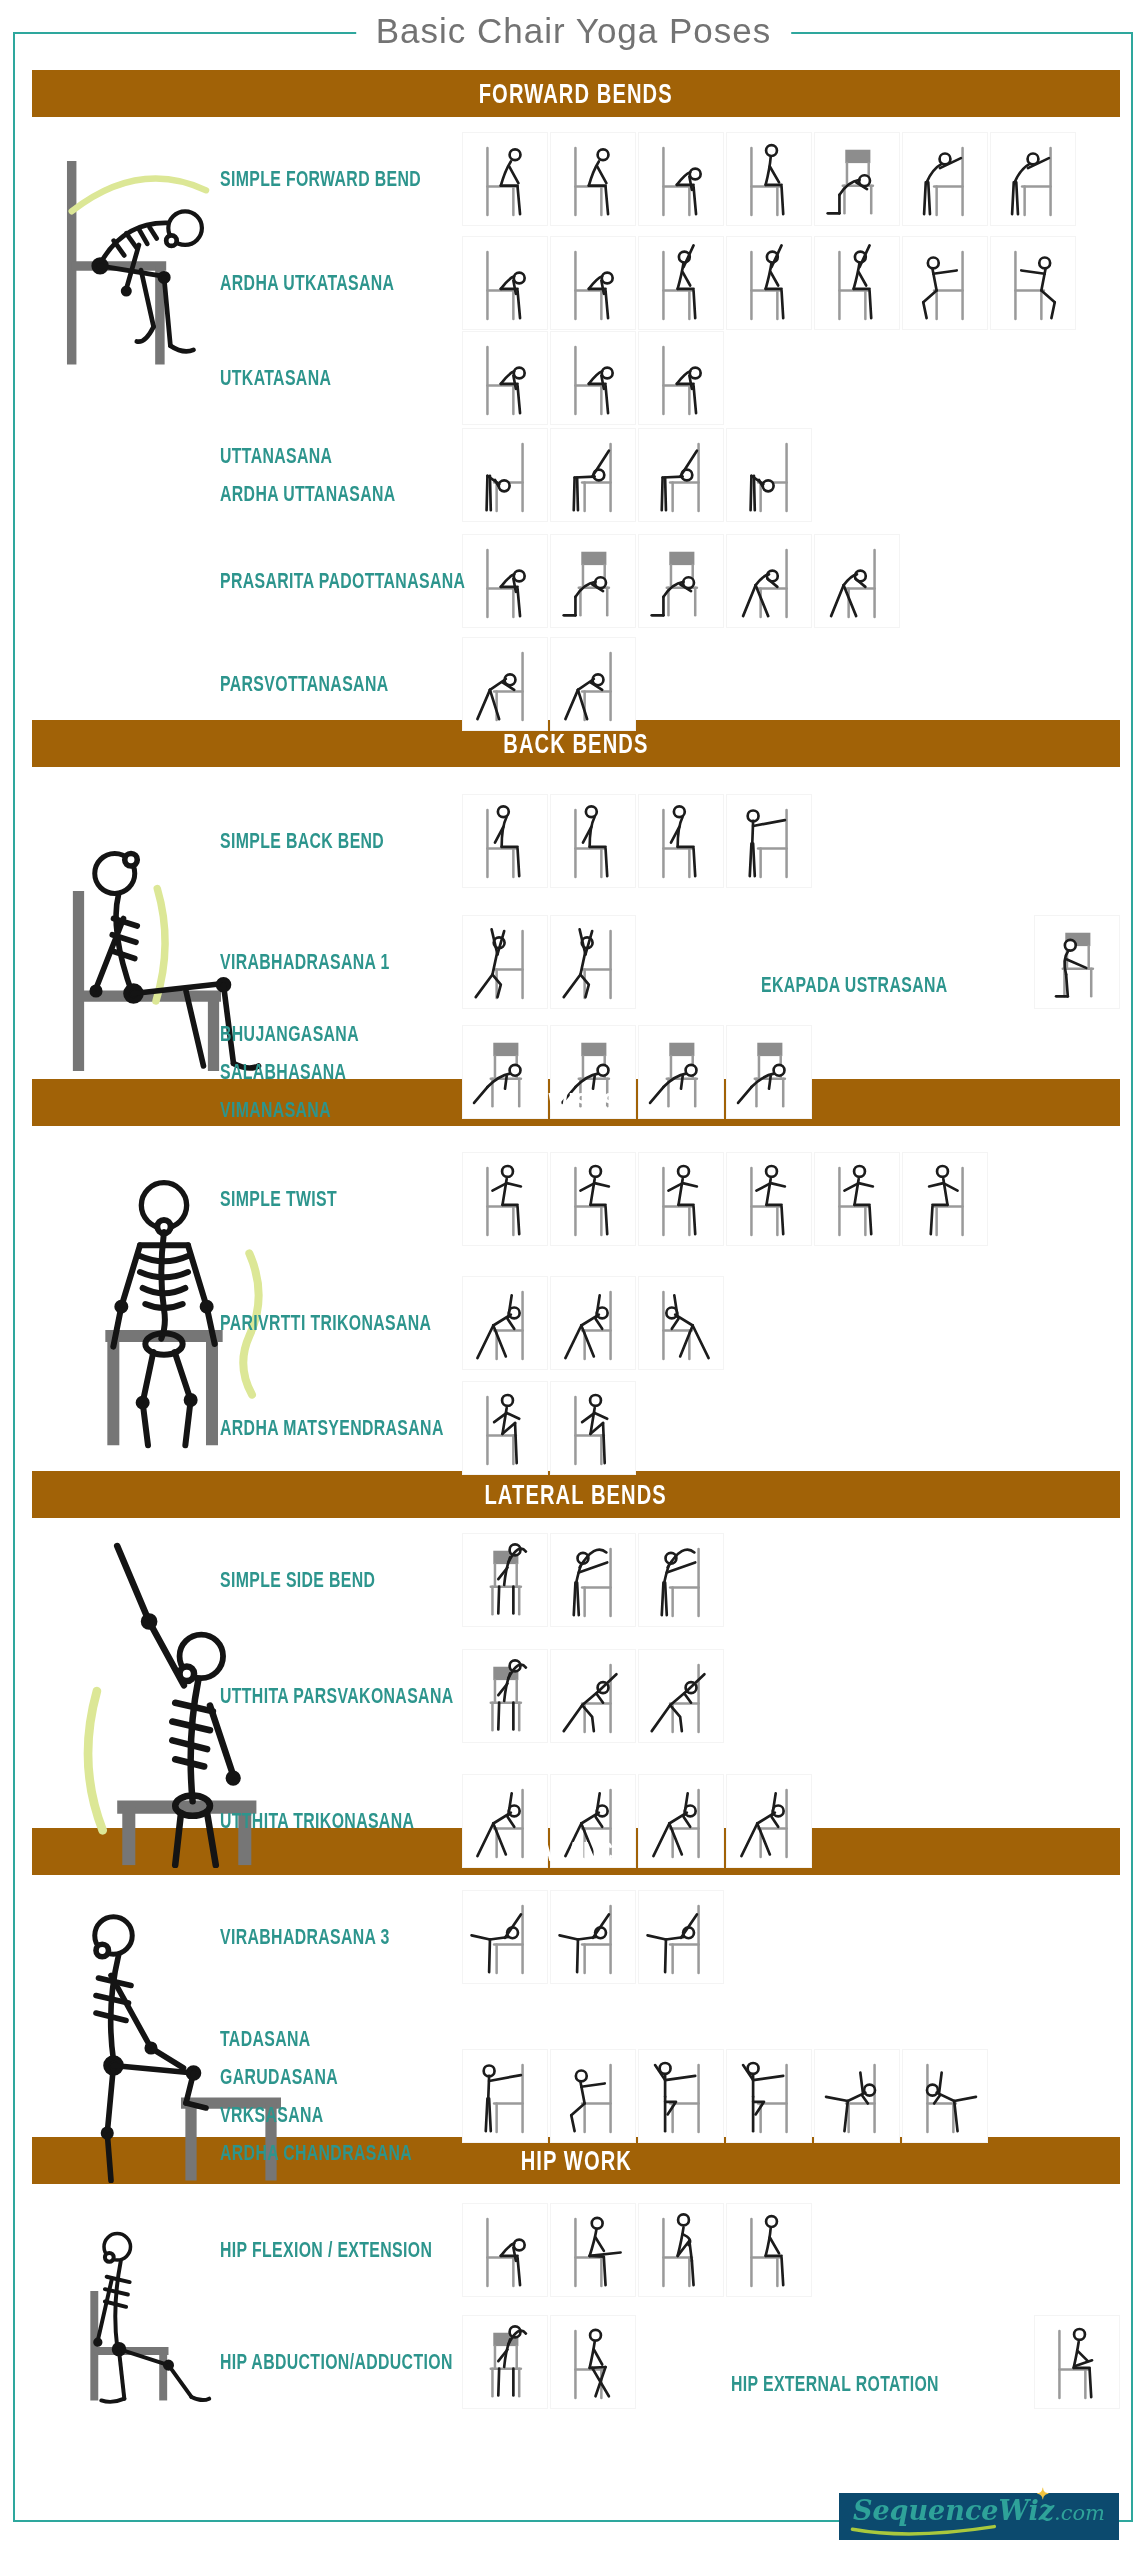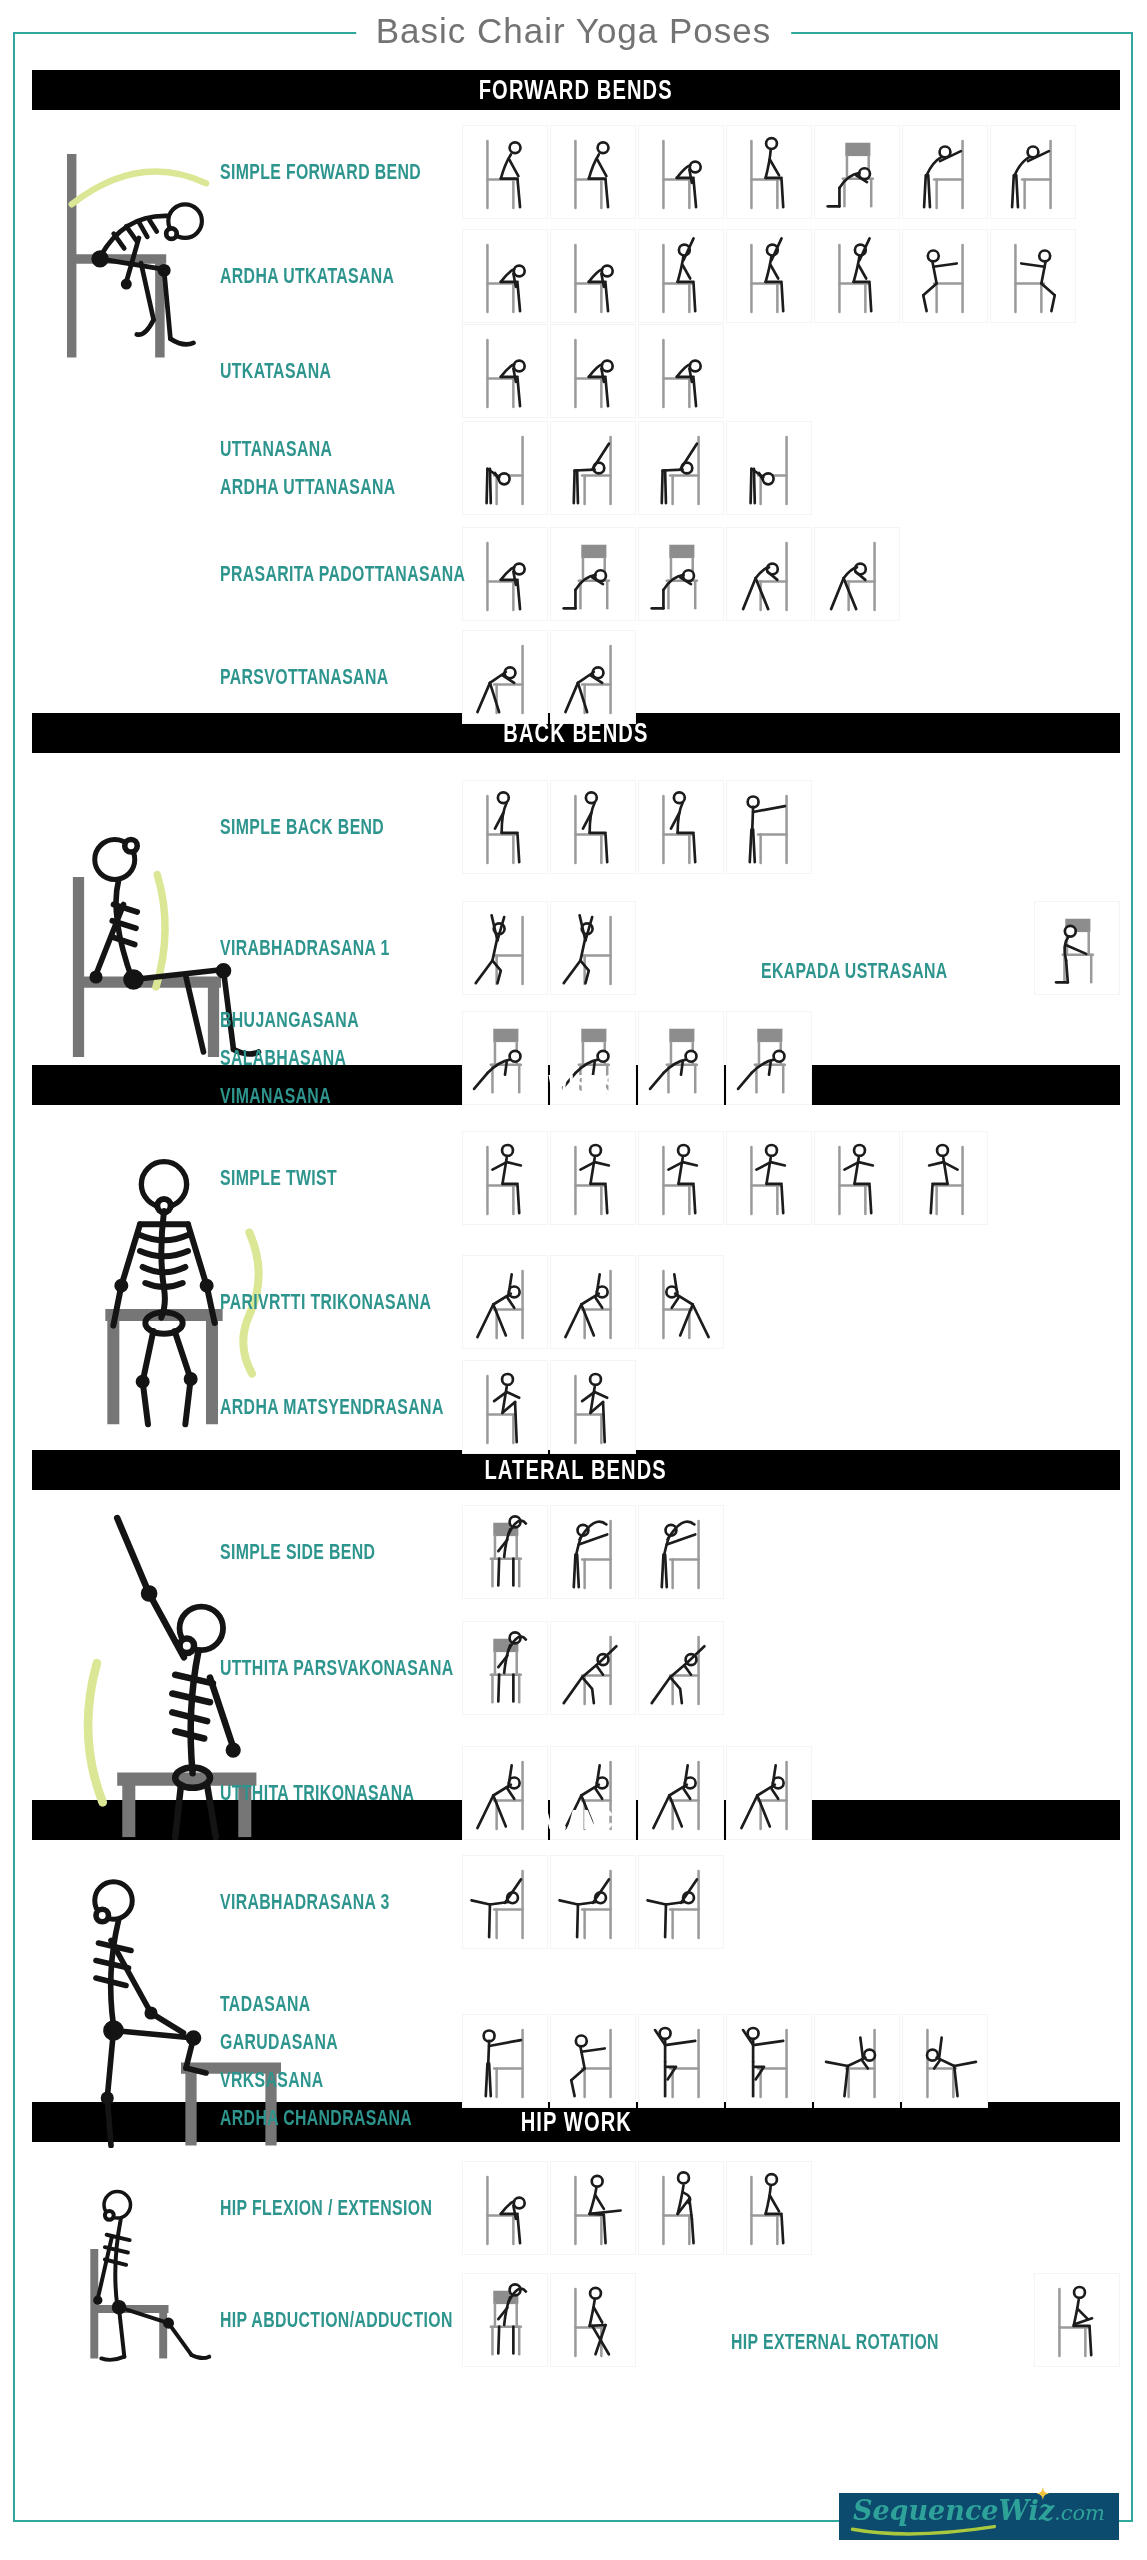--- a/index.html
+++ b/index.html
@@ -4,21 +4,21 @@
 <style>
   html,body{margin:0;padding:0;background:#fff;}
   .canvas{position:relative;width:1147px;height:2560px;background:#ffffff;
           font-family:"Liberation Sans", sans-serif;overflow:hidden;}
   .frame{position:absolute;left:13px;top:32px;width:1120px;height:2490px;
          box-sizing:border-box;border:2px solid #2EA79D;}
   .page-title{position:absolute;top:8px;left:50%;transform:translateX(-50%);
               background:#fff;padding:0 20px;z-index:3;white-space:nowrap;
               font-size:35px;line-height:46px;color:#737373;letter-spacing:1px;font-weight:400;}
   .content{position:absolute;left:32px;top:70px;width:1088px;z-index:2;}
-  .banner{height:40px;background:#000000;display:flex;align-items:center;justify-content:center;}
+  .banner{height:47px;background:#a16207;display:flex;align-items:center;justify-content:center;}
   .banner .cond{color:#fff;font-weight:bold;font-size:28px;letter-spacing:1.5px;transform-origin:50% 50%;}
   .cond{display:inline-block;transform:scaleX(.72);white-space:nowrap;transform-origin:0 50%;}
   .body{position:relative;padding:6px 0 0 188px;box-sizing:border-box;}
   .s1 .body{height:603px;} .s2 .body{height:312px;} .s3 .body{height:345px;}
   .s4 .body{height:310px;} .s5 .body{height:262px;} .s6 .body{height:225px;text-align:right;}
   .skel{position:absolute;left:4px;}
   .s1 .skel{top:4px;height:252px;} .s2 .skel{top:14px;height:300px;}
   .s3 .skel{top:10px;height:320px;} .s4 .skel{top:2px;height:348px;}
   .s5 .skel{top:8px;height:300px;} .s6 .skel{top:8px;height:212px;}
   .rows{display:flex;flex-direction:column;}

